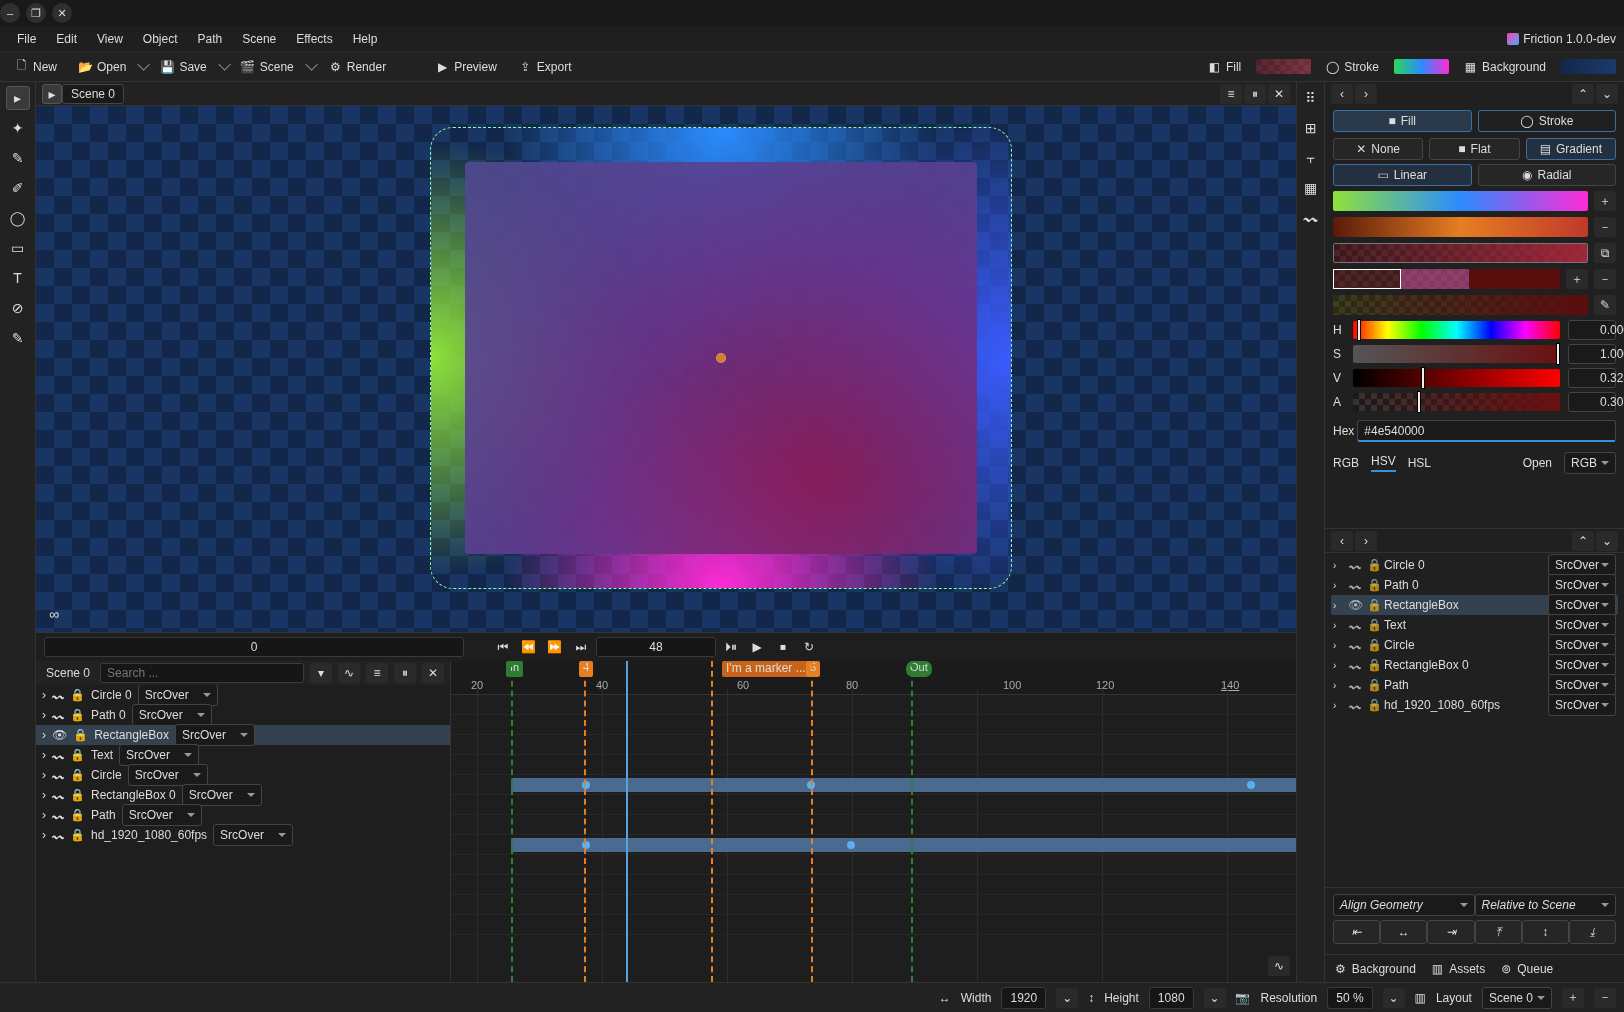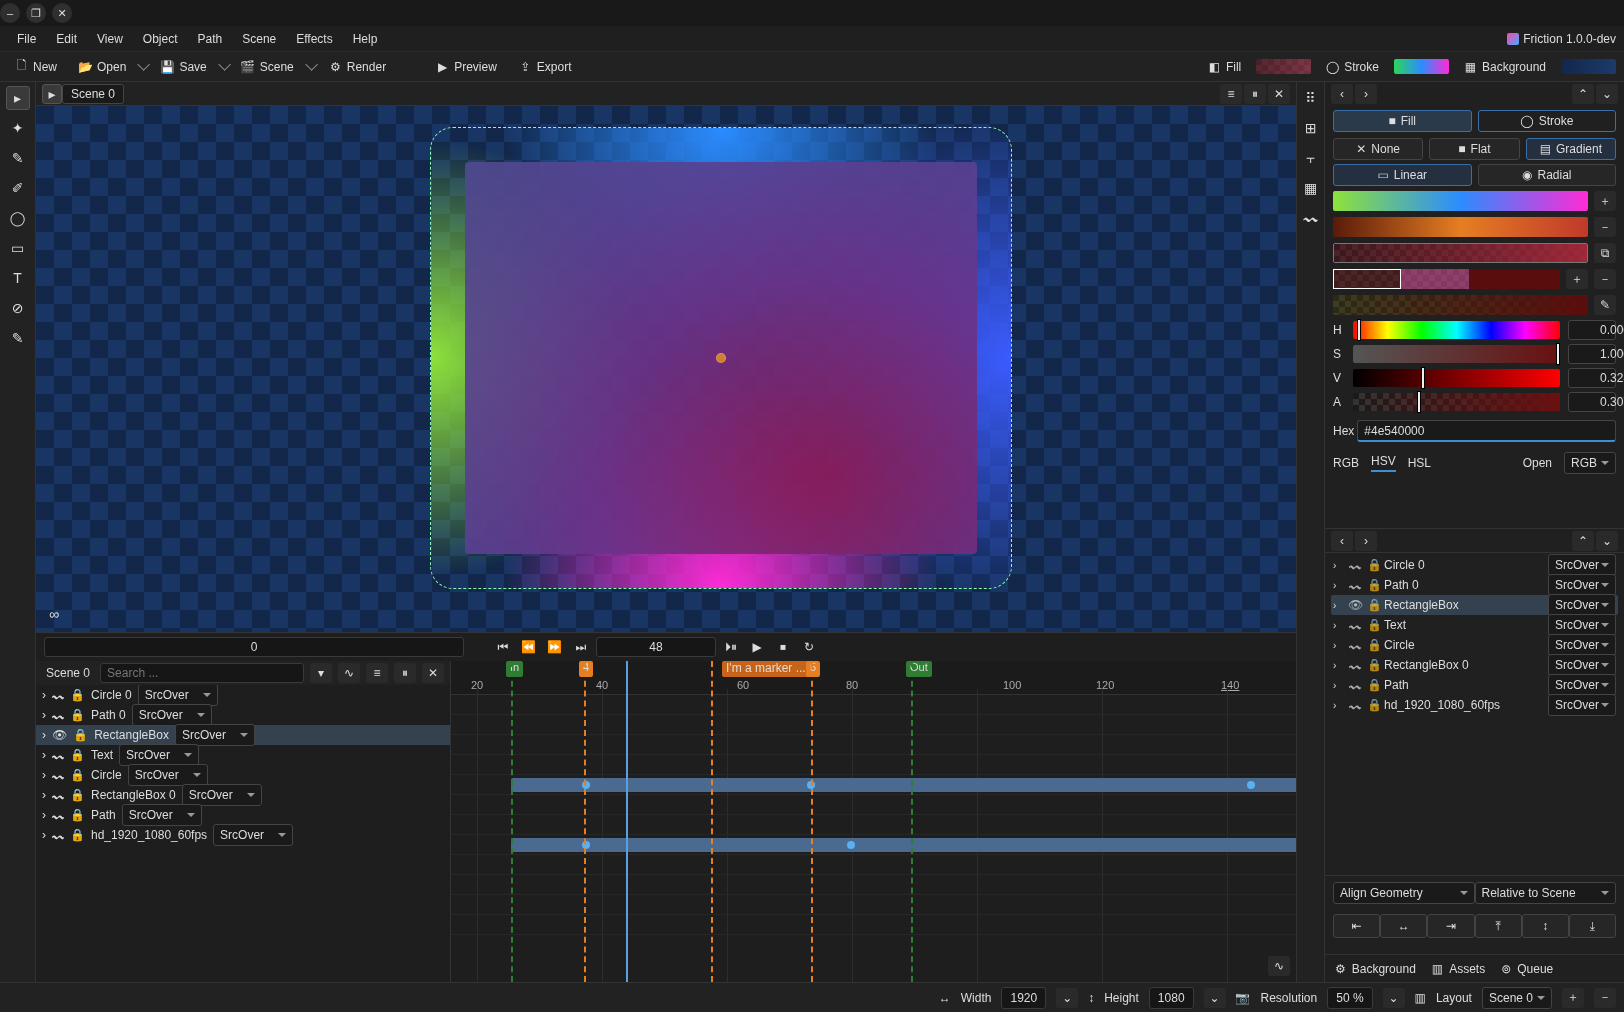--- a/index.html
+++ b/index.html
@@ -72,41 +72,41 @@
 .select::after{content:"";position:absolute;right:6px;top:8px;border:4px solid transparent;border-top-color:#999;}
 .objlist{flex:1;overflow:auto;padding:2px 6px;border-top:1px solid #333;}
 .orow{display:flex;align-items:center;height:20px;gap:5px;padding:0 2px;border-radius:2px;}
 .orow.sel{background:#34424f;}
 .orow .chev{width:10px;font-size:10px;cursor:pointer;}
 .orow .eye{width:14px;text-align:center;cursor:pointer;opacity:0.75;}
 .orow .lk{width:12px;text-align:center;cursor:pointer;opacity:0.75;}
 .orow .nm{flex:1;}
 .orow .md{width:68px;}
 .alignbox{padding:6px 8px;border-top:1px solid #333;}
-.alignbox .r{display:flex;gap:0;margin-bottom:10px;}
+.alignbox .r{display:flex;gap:0;margin-bottom:4px;font-style:italic;}
 .abtn{flex:1;height:24px;background:#262626;border:1px solid #444;border-radius:3px;display:flex;align-items:center;justify-content:center;cursor:pointer;}
 .btabs{height:28px;display:flex;align-items:center;gap:16px;padding:0 10px;border-top:1px solid #333;}
 .btab{display:flex;align-items:center;gap:6px;cursor:pointer;}
 .bottom{height:350px;display:flex;flex-direction:column;background:#1e1e1e;border-top:1px solid #333;}
 .playbar{height:28px;display:flex;align-items:center;padding:0 8px;gap:4px;}
 .numfield{flex:1;height:20px;background:#161616;border:1px solid #3a3a3a;border-radius:3px;display:flex;align-items:center;justify-content:center;}
 .pbtn{width:22px;height:22px;display:flex;align-items:center;justify-content:center;cursor:pointer;}
 .tlwrap{flex:1;display:flex;min-height:0;}
 .tlleft{width:415px;display:flex;flex-direction:column;border-right:1px solid #333;}
 .tlhdr{height:24px;display:flex;align-items:center;padding:0 6px;gap:6px;background:#222;}
 .tlhdr input{flex:1;height:20px;background:#161616;border:1px solid #3a3a3a;border-radius:3px;padding:0 6px;color:#ccc;}
 .tllist{flex:1;overflow:auto;}
 .tlrow{display:flex;align-items:center;height:20px;padding:0 6px;gap:6px;}
 .tlrow.sel{background:#34424f;}
 .tlrow .md2{width:80px;}
 .tlright{flex:1;position:relative;overflow:hidden;}
 .ruler{height:34px;position:relative;background:#1b1b1b;border-bottom:1px solid #333;}
 .mk{position:absolute;top:0;height:16px;padding:0 4px;font-size:11px;border-radius:2px;}
 .mk.in{background:#2e7d32;}
-.mk.out{background:#2e7d32;}
+.mk.out{background:#2e7d32;border-radius:7px;}
 .mk.m1{background:#e67e22;}
 .mk.m2{background:#c8641a;}
 .tick{position:absolute;top:18px;font-size:11px;color:#aaa;}
 .tickline{position:absolute;top:28px;bottom:-300px;width:1px;background:#2d2d2d;}
 .tracks{position:absolute;top:34px;left:0;right:0;bottom:0;}
 .track{height:20px;border-bottom:1px solid #272727;position:relative;}
 .clip{position:absolute;top:3px;height:14px;background:#4a6a8f;border-radius:2px;}
 .kf{position:absolute;top:50%;width:8px;height:8px;background:#5bb0f0;border-radius:50%;transform:translate(-50%,-50%);}
 .vline{position:absolute;top:0;bottom:0;width:0;}
 .vgrn{border-left:2px dashed #2e7d32;}

